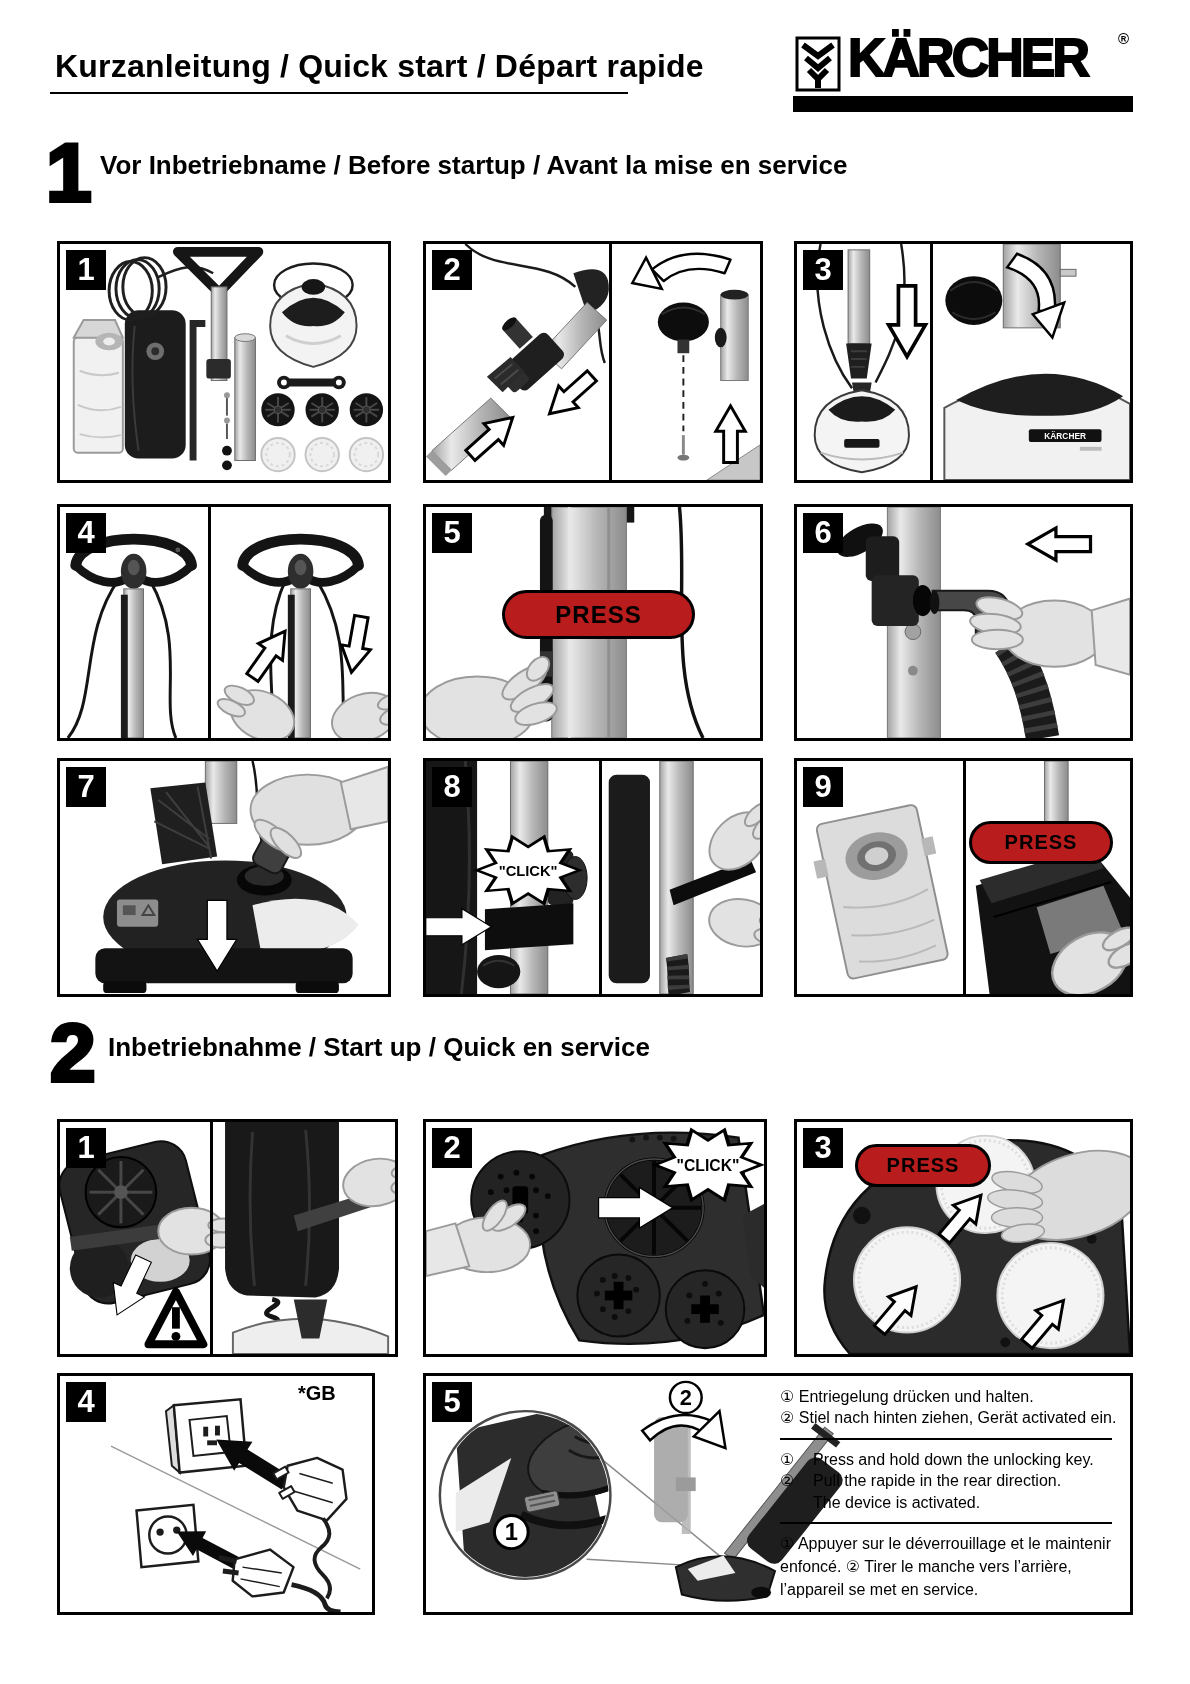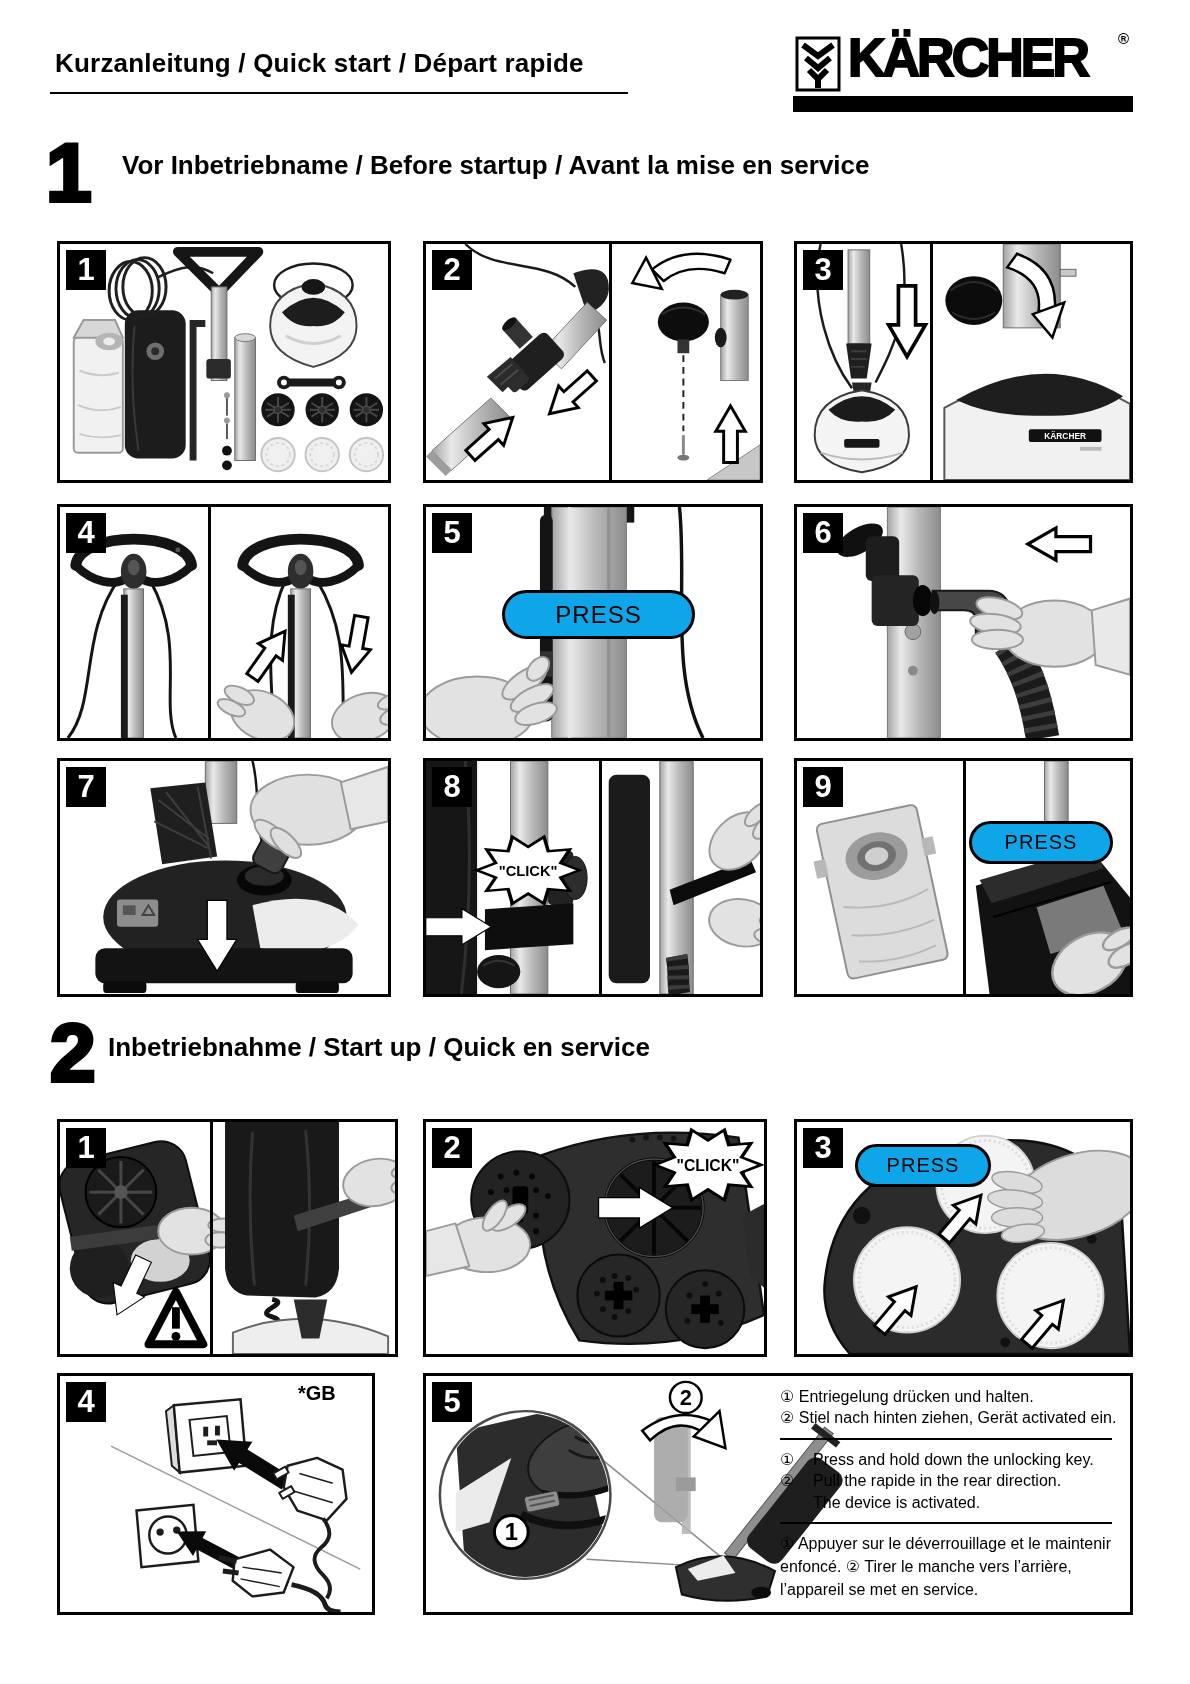--- a/index.html
+++ b/index.html
@@ -1,33 +1,33 @@
 <!DOCTYPE html>
 <html><head>
 <meta charset="utf-8">
 <style>
   html,body{margin:0;padding:0;background:#fff;}
   .page{position:relative;width:1190px;height:1684px;background:#fff;overflow:hidden;
         font-family:"Liberation Sans","DejaVu Sans",sans-serif;color:#000;}
-  .doc-title{position:absolute;left:55px;top:48px;font-size:26px;font-weight:bold;letter-spacing:0.2px;}
+  .doc-title{position:absolute;left:55px;top:48px;font-size:32px;font-weight:bold;letter-spacing:0.2px;}
   .title-rule{position:absolute;left:50px;top:92px;width:578px;height:2px;background:#000;}
   .logo-icon{position:absolute;left:795px;top:36px;width:46px;height:56px;}
   .brand{position:absolute;left:848px;top:26px;font-size:54px;font-weight:900;letter-spacing:-3px;
          transform:scaleX(0.96);transform-origin:left;-webkit-text-stroke:2px #000;}
   .brand-reg{position:absolute;left:1118px;top:30px;font-size:15px;font-weight:bold;}
   .brand-bar{position:absolute;left:793px;top:96px;width:340px;height:16px;background:#000;}
   .sec-num{position:absolute;font-size:82px;font-weight:900;line-height:1;-webkit-text-stroke:4px #000;}
   .sec-title{position:absolute;font-size:26px;font-weight:bold;}
   .panel{position:absolute;border:3px solid #000;background:#fff;box-sizing:border-box;overflow:hidden;}
   .panel svg.art{position:absolute;left:0;top:0;width:100%;height:100%;}
   .badge{position:absolute;top:6px;left:6px;width:40px;height:40px;background:#000;color:#fff;
          font-weight:bold;font-size:31px;display:flex;align-items:center;justify-content:center;z-index:7;}
   .divider{position:absolute;top:0;bottom:0;width:3px;background:#000;z-index:5;}
-  .pill{position:absolute;background:#0ea5e9;border:3px solid #000;border-radius:40px;display:flex;
-        align-items:center;justify-content:center;font-weight:normal;z-index:6;letter-spacing:1px;}
+  .pill{position:absolute;background:#b91c1c;border:3px solid #000;border-radius:40px;display:flex;
+        align-items:center;justify-content:center;font-weight:bold;z-index:6;letter-spacing:1px;}
   .plug-lbl{position:absolute;font-weight:bold;font-size:20px;z-index:6;}
   .txtblock{position:absolute;left:352px;top:0;width:352px;height:100%;box-sizing:border-box;
             padding:10px 12px 6px 2px;font-size:16px;line-height:1.34;display:flex;flex-direction:column;}
   .txtblock p{margin:0;}
   .nowrap{white-space:nowrap;}
   .rule2{border-top:2px solid #000;margin:9px 6px 9px 0;}
   .enrow{display:flex;gap:13px;}
   .enrow .num{flex:0 0 20px;}
   .encont{padding-left:33px;}
   .fr{line-height:1.42;}
@@ -73,21 +73,21 @@
   <polyline points="8,9 23,20 38,9" fill="none" stroke="#000" stroke-width="6"></polyline>
   <polyline points="11,22 23,32 35,22" fill="none" stroke="#000" stroke-width="6"></polyline>
   <polyline points="14,34 23,43 32,34" fill="none" stroke="#000" stroke-width="6"></polyline>
   <rect x="20" y="40" width="6" height="12" fill="#000"></rect>
 </svg>
 <div class="brand">KÄRCHER</div>
 <div class="brand-reg">®</div>
 <div class="brand-bar"></div>
 
 <div class="sec-num" style="left:46px;top:132px;">1</div>
-<div class="sec-title" style="left:122px;top:150px;">Vor Inbetriebname / Before startup / Avant la mise en service</div>
+<div class="sec-title" style="left:100px;top:150px;">Vor Inbetriebname / Before startup / Avant la mise en service</div>
 
 <div class="panel" style="left:57px;top:241px;width:334px;height:242px;">
   <svg class="art" viewBox="0 0 334 242" preserveAspectRatio="none">
     <rect x="14" y="96" width="50" height="118" rx="4" fill="#f1f1f1" stroke="#9a9a9a" stroke-width="2"></rect>
     <polygon points="14,96 64,96 56,78 24,78" fill="#d7d7d7" stroke="#9a9a9a" stroke-width="2"></polygon>
     <ellipse cx="50" cy="100" rx="14" ry="9" fill="#b5b5b5"></ellipse>
         <ellipse cx="50" cy="100" rx="6" ry="4" fill="#ededed"></ellipse>
     <path d="M20,130 q20,8 40,2 M18,165 q22,10 44,2 M20,195 q20,6 42,1" stroke="#c9c9c9" fill="none" stroke-width="2"></path>
     <rect x="66" y="68" width="62" height="152" rx="14" fill="#1c1c1c"></rect>
     <circle cx="97" cy="110" r="9" fill="#6e6e6e"></circle>

